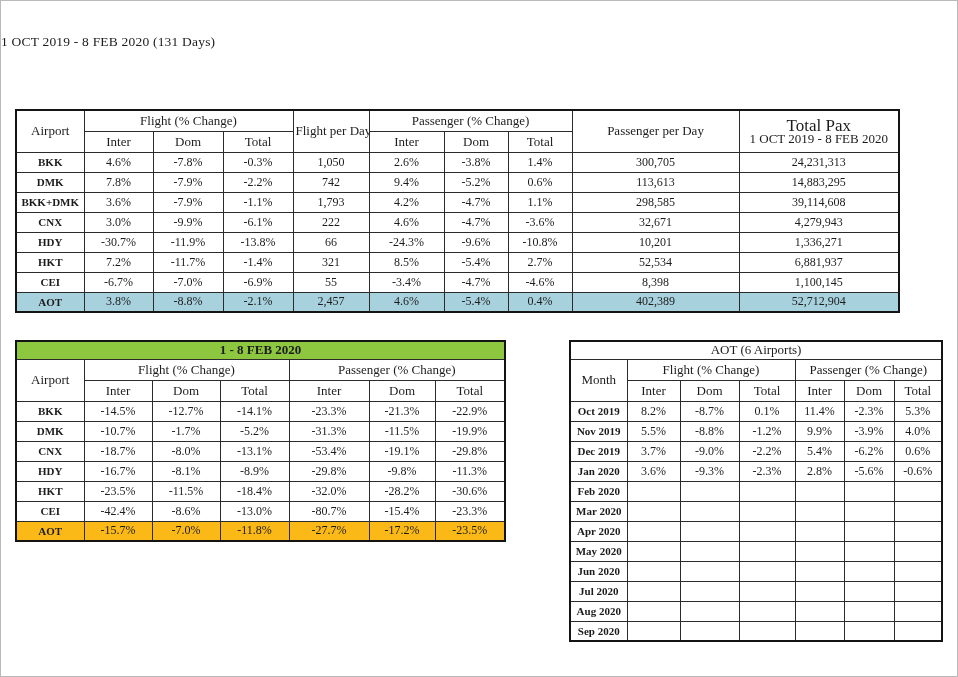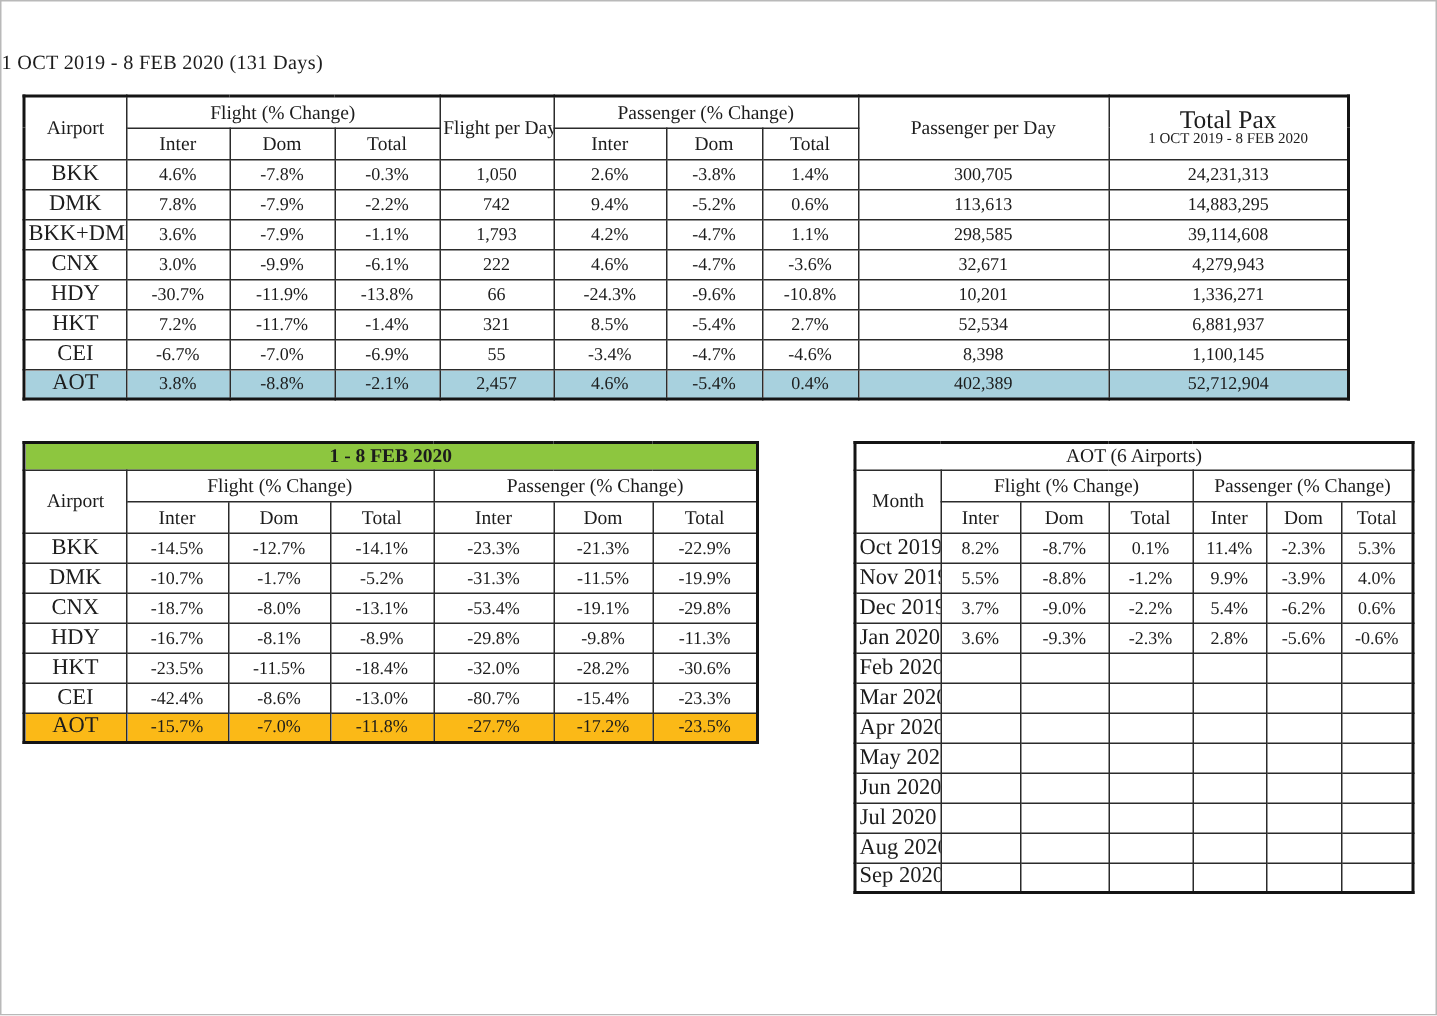--- a/index.html
+++ b/index.html
@@ -27,43 +27,44 @@
     width: 100%;
     font-size: 13.5px;
     letter-spacing: 0.2px;
   }
   table {
     position: absolute;
     border-collapse: collapse;
     table-layout: fixed;
     border: 2px solid #141414;
     font-size: 12px;
+    margin-top: 46px;
   }
   th, td {
     border: 1px solid var(--line);
     text-align: center;
     vertical-align: middle;
     font-weight: normal;
     padding: 0 2px;
     overflow: hidden;
     white-space: nowrap;
     box-sizing: border-box;
   }
   thead th { height: 21px; font-size: 13px; }
   tbody th, tbody td { height: 20px; }
-  tbody th { font-weight: normal; font-size: 15px; }
+  tbody th { font-weight: bold; font-size: 11px; }
   .t-main  { left: 14px;  top: 62px;  width: 883px; }
   .t-feb   { left: 14px;  top: 293px; width: 491px; }
   .t-month { left: 568px; top: 293px; width: 374px; }
   .t-main tr.hl th, .t-main tr.hl td { background: var(--blue); }
   .t-feb tr.hl th,  .t-feb tr.hl td  { background: var(--gold); }
   .title-cell { font-size: 13px; height: 18px; }
   .title-cell.green { background: var(--green); font-weight: bold; }
   .twoline .l1 { font-size: 17px; line-height: 15px; }
-  .twoline .l2 { font-size: 10px; line-height: 12px; }
+  .twoline .l2 { font-size: 13px; line-height: 12px; }
 </style>
 </head>
 <body>
 
 <div class="page">
 
   <div class="doc-title">1 OCT 2019 - 8 FEB 2020 (131 Days)</div>
 
   <table class="t-main">
     <colgroup>

